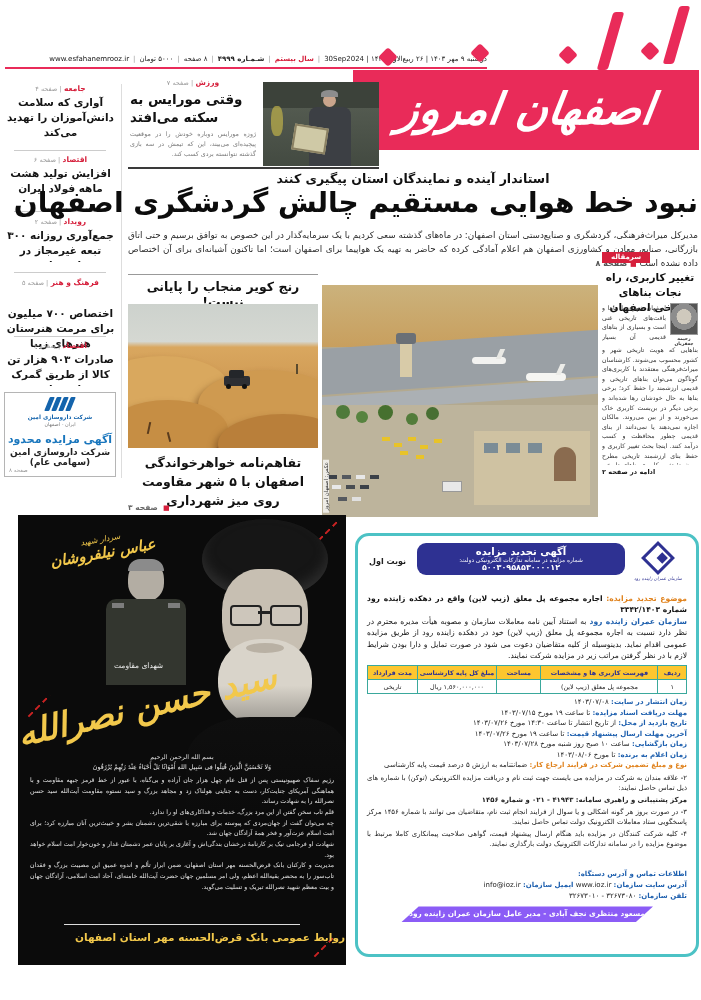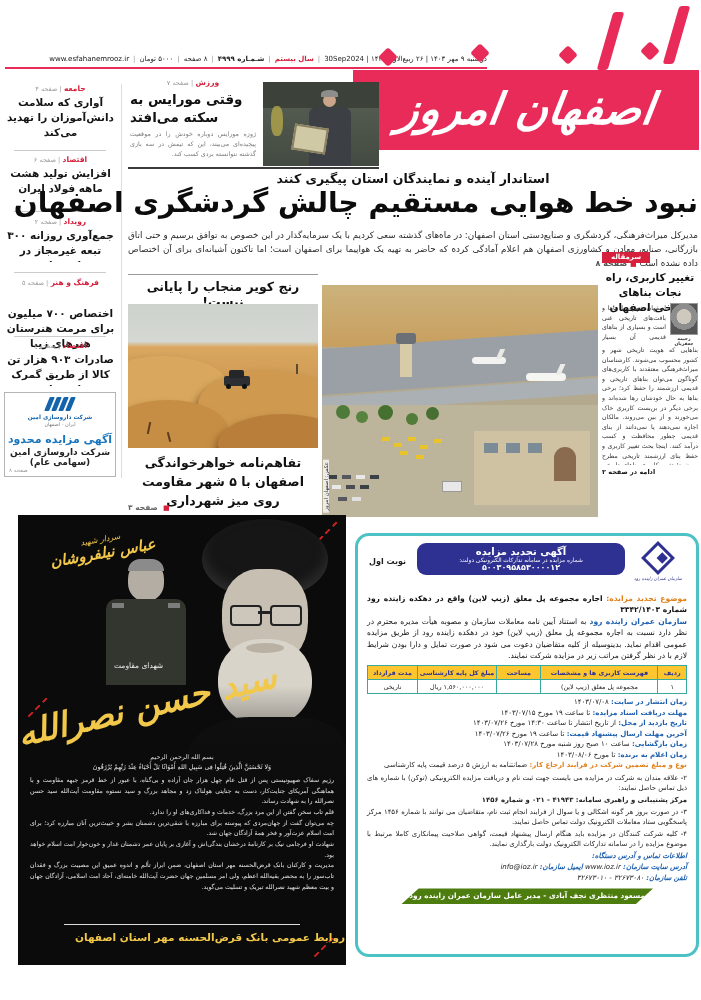--- a/index.html
+++ b/index.html
@@ -108,23 +108,23 @@
   .t-emblem div{width:8px;height:8px;background:#2e3192;margin:2px;}
   .t-logocap{font-size:4.5px;color:#2e3192;font-style:italic;}
   .t-subject{font-size:7.6px;color:#111;text-align:justify;line-height:1.5;margin-top:2px;}
   .orange{color:#e0821c;font-weight:bold;}
   .blue{color:#1d5fae;font-weight:bold;}
   .t-table{width:100%;border-collapse:collapse;margin-top:4px;font-size:6.4px;}
   .t-table th{background:#fdc62f;color:#2e3192;font-weight:bold;border:1px solid #3aa89c;padding:2.5px 1px;}
   .t-table td{border:1px solid #3aa89c;padding:2.5px 1px;text-align:center;color:#222;}
   .sched{font-size:7px;color:#222;text-align:right;line-height:1.5;}
   .notes{font-size:6.9px;color:#222;text-align:justify;line-height:1.45;margin-top:2px;}
-  .contact{font-size:7px;color:#222;text-align:right;line-height:1.55;margin-top:2px;font-style:italic;}
+  .contact{font-size:7px;color:#222;text-align:right;line-height:1.55;margin-top:20px;}
   .ltr{direction:ltr;unicode-bidi:embed;}
-  .t-ribbon{width:252px;margin:5px auto 0;background:#4d7c0f;color:#fff;font-size:7.3px;font-weight:bold;
+  .t-ribbon{width:252px;margin:5px auto 0;background:#8b5cf6;color:#fff;font-size:7.3px;font-weight:bold;
             text-align:center;line-height:16px;clip-path:polygon(7% 0,100% 0,93% 100%,0 100%);}
   
   .ph{position:absolute;}
 </style>
 </head>
 <body>
 
 <div id="canvas">
 
   <div class="abs datebar">

